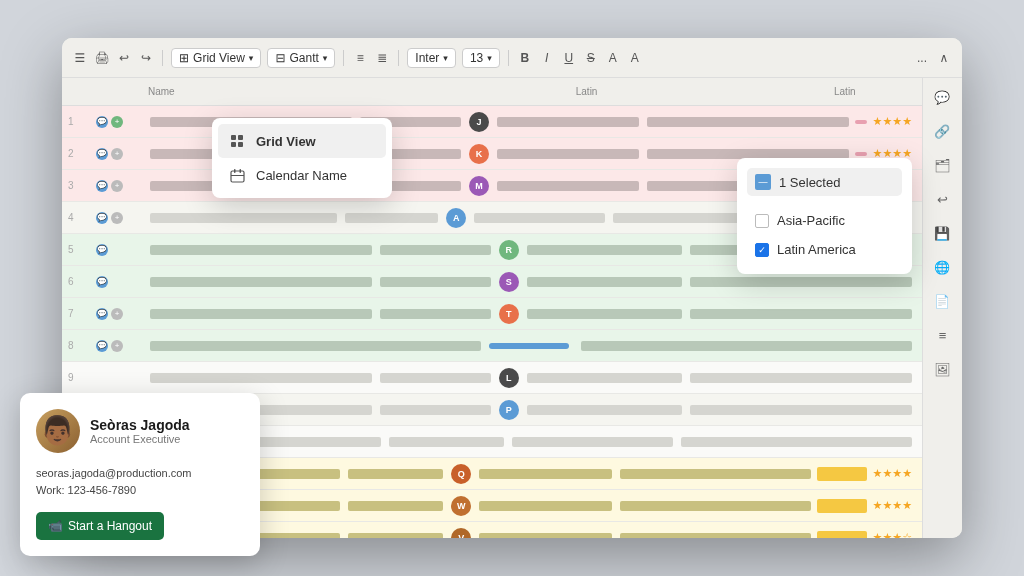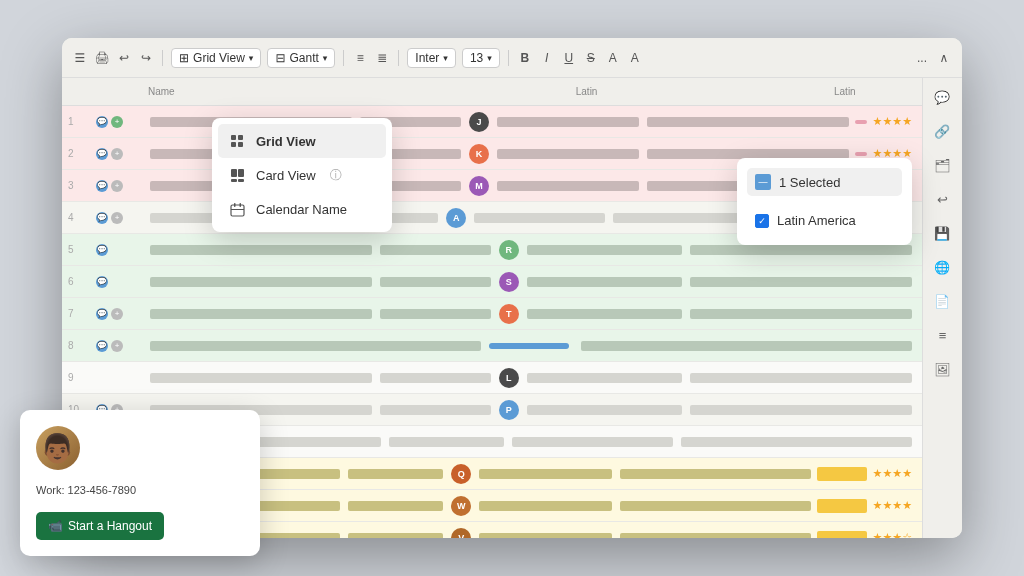--- a/index.html
+++ b/index.html
@@ -658,32 +658,20 @@
             <rect x="1" y="1" width="5" height="5" rx="1" fill="#555"></rect>
             <rect x="8" y="1" width="5" height="5" rx="1" fill="#555"></rect>
             <rect x="1" y="8" width="5" height="5" rx="1" fill="#555"></rect>
             <rect x="8" y="8" width="5" height="5" rx="1" fill="#555"></rect>
           </svg>
         </div>
         <span>Grid View</span>
       </div>
 
 
-      <div class="dropdown-item">
-        <div class="dropdown-item-icon">
-          <svg width="15" height="15" viewBox="0 0 15 15" fill="none">
-            <rect x="1" y="1" width="6" height="8" rx="1" fill="#555"></rect>
-            <rect x="8" y="1" width="6" height="8" rx="1" fill="#555"></rect>
-            <rect x="1" y="11" width="6" height="3" rx="1" fill="#555"></rect>
-            <rect x="8" y="11" width="6" height="3" rx="1" fill="#555"></rect>
-          </svg>
-        </div>
-        <span>Card View</span>
-        <span style="margin-left:4px; color:#aaa; font-size:12px;">ⓘ</span>
-      </div>
 
       <div class="dropdown-item">
         <div class="dropdown-item-icon">
           <svg width="15" height="15" viewBox="0 0 15 15" fill="none">
             <rect x="1" y="3" width="13" height="11" rx="1.5" stroke="#555" stroke-width="1.2" fill="none"></rect>
             <rect x="4" y="1" width="1.5" height="4" rx="0.75" fill="#555"></rect>
             <rect x="9.5" y="1" width="1.5" height="4" rx="0.75" fill="#555"></rect>
             <rect x="1" y="7" width="13" height="1" fill="#555"></rect>
           </svg>
         </div>
@@ -691,39 +679,48 @@
       </div>
     </div>
 
     <div class="filter-dropdown">
 
       <div class="filter-selected-row">
         <div class="filter-selected-icon">—</div>
         <span>1 Selected</span>
       </div>
 
+      <div class="filter-option">
+        <div class="filter-checkbox"></div>
+        <span>Asia-Pacific</span>
+      </div>
 
 
 
       <div class="filter-option">
         <div class="filter-checkbox checked">✓</div>
         <span>Latin America</span>
       </div>
     </div>
 
   </div>
 </div>
 
 <div class="contact-card">
   <div class="contact-header">
     <div class="contact-avatar">
 
       <span style="font-size:28px;">👨🏾</span>
     </div>
+    <div>
+      <div class="contact-name">Seòras Jagoda</div>
+      <div class="contact-title">Account Executive</div>
+    </div>
   </div>
   <div class="contact-info">
+    <div>seoras.jagoda@production.com</div>
     <div>Work: 123-456-7890</div>
   </div>
   <button class="hangout-btn">
     <span>📹</span>
     <span>Start a Hangout</span>
   </button>
 </div>
 
 </body></html>

